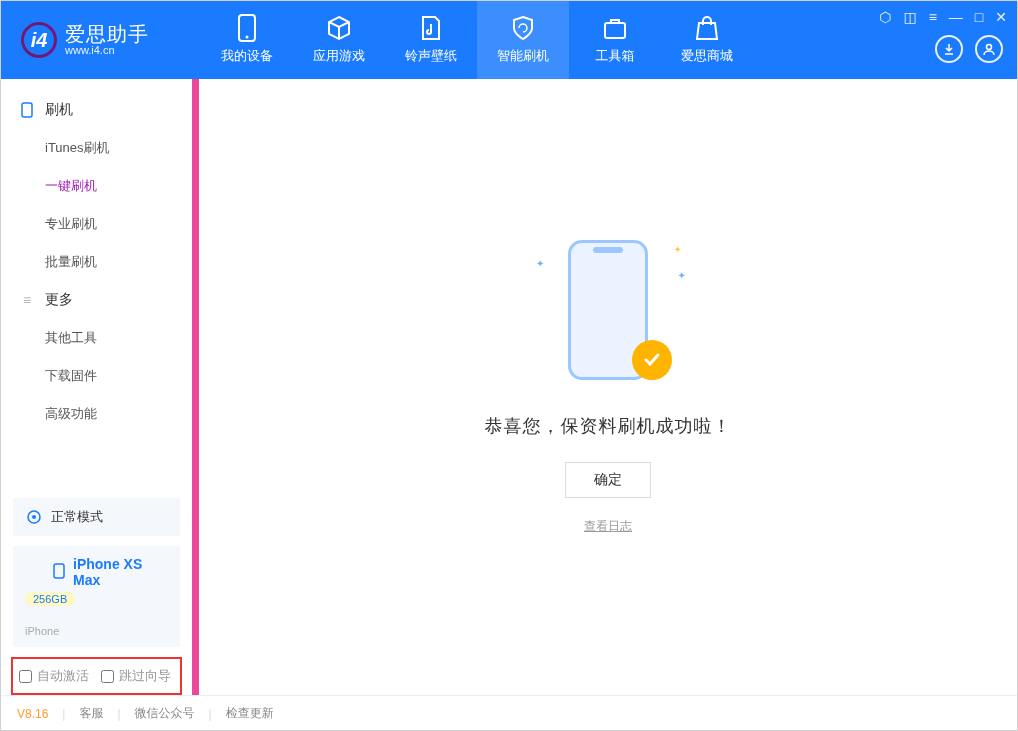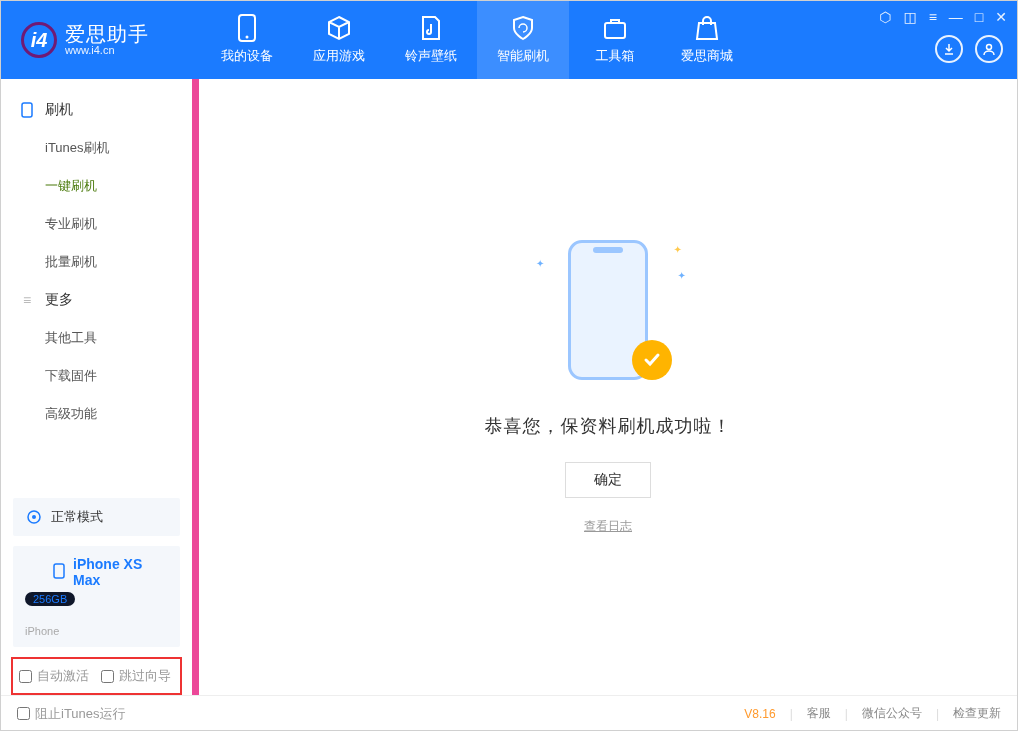--- a/index.html
+++ b/index.html
@@ -22,28 +22,28 @@
 .win-controls { display: flex; gap: 12px; font-size: 14px; }
 .win-controls span { cursor: pointer; opacity: .9; }
 .user-controls { display: flex; gap: 12px; padding-right: 4px; }
 .circle-btn { width: 28px; height: 28px; border: 2px solid rgba(255,255,255,0.9); border-radius: 50%; display: flex; align-items: center; justify-content: center; cursor: pointer; }
 
 .body-wrap { display: flex; height: 616px; }
 .sidebar { width: 198px; border-right: 7px solid #ec4899; display: flex; flex-direction: column; padding-top: 12px; }
 .side-group-title { display: flex; align-items: center; padding: 10px 18px; color: #333; font-size: 14px; font-weight: 500; }
 .side-group-title .sg-icon { width: 16px; height: 16px; margin-right: 10px; display:inline-flex; align-items:center; justify-content:center; color:#1b7bff; }
 .side-item { padding: 10px 18px 10px 44px; color: #555; font-size: 13px; cursor: pointer; }
-.side-item.active { color: #4d7c0f; }
+.side-item.active { color: #a21caf; }
 
 .side-bottom { margin-top: auto; }
 .mode-box { margin: 0 12px 10px; background: #f4f7fb; padding: 10px 12px; border-radius: 2px; display: flex; align-items: center; color: #333; font-size: 13px; text-align: center; }
 .mode-box .m-icon { width: 18px; height: 18px; margin-right: 8px; display:inline-flex; align-items:center; justify-content:center; color:#1b7bff; }
 .device-box { margin: 0 12px 10px; background: #f4f7fb; padding: 10px 12px; border-radius: 2px; }
 .device-title { color: #1b7bff; font-weight: bold; font-size: 14px; display:flex; align-items:center; gap:8px;margin-left:28px; }
-.device-pill { display:inline-block; background: #0f172a; color: #1b7bff; font-size: 11px; padding: 1px 8px; border-radius: 10px; margin-top: 4px; }
+.device-pill { display:inline-block; background: #fef9c3; color: #1b7bff; font-size: 11px; padding: 1px 8px; border-radius: 10px; margin-top: 4px; }
 .device-sub { color: #aaa; font-size: 11px; margin-top: 18px; }
 
 .bottom-opts { border: 2px solid #e33; margin: 0 10px 0 10px; padding: 8px 6px; display: flex; gap: 12px; align-items:center; }
 .chk { display: flex; align-items: center; color: #999; font-size: 13px; cursor: pointer; }
 .chk input { margin-right: 5px; }
 
 .main { flex: 1; position: relative; display: flex; flex-direction: column; align-items: center; justify-content: center; }
 .success-illust { position: relative; width: 140px; height: 150px; }
 .phone-shape { width: 80px; height: 140px; border: 3px solid #9bc6ff; border-radius: 14px; background: #eaf3ff; position:absolute; left:30px; top:0;}
 .phone-notch { position:absolute; top:4px; left:50%; transform:translateX(-50%); width:30px; height:6px; background:#9bc6ff; border-radius:3px; }
@@ -224,26 +224,20 @@
           </svg>
         </div>
     </div>
     <div class="msg">恭喜您，保资料刷机成功啦！</div>
     <button class="ok-btn">确定</button>
     <a class="log-link">查看日志</a>
   </div>
 </div>
 
 <div class="status-bar">
-  <div class="status-left">
-    <label class="chk">
-        <input type="checkbox" style="">
-        <span>阻止iTunes运行</span>
-      </label>
-  </div>
   <div class="status-right">
     <span class="ver">V8.16</span>
     <span class="divider">|</span>
     <span class="status-link">客服</span>
     <span class="divider">|</span>
     <span class="status-link">微信公众号</span>
     <span class="divider">|</span>
     <span class="status-link">检查更新</span>
   </div>
 </div>

